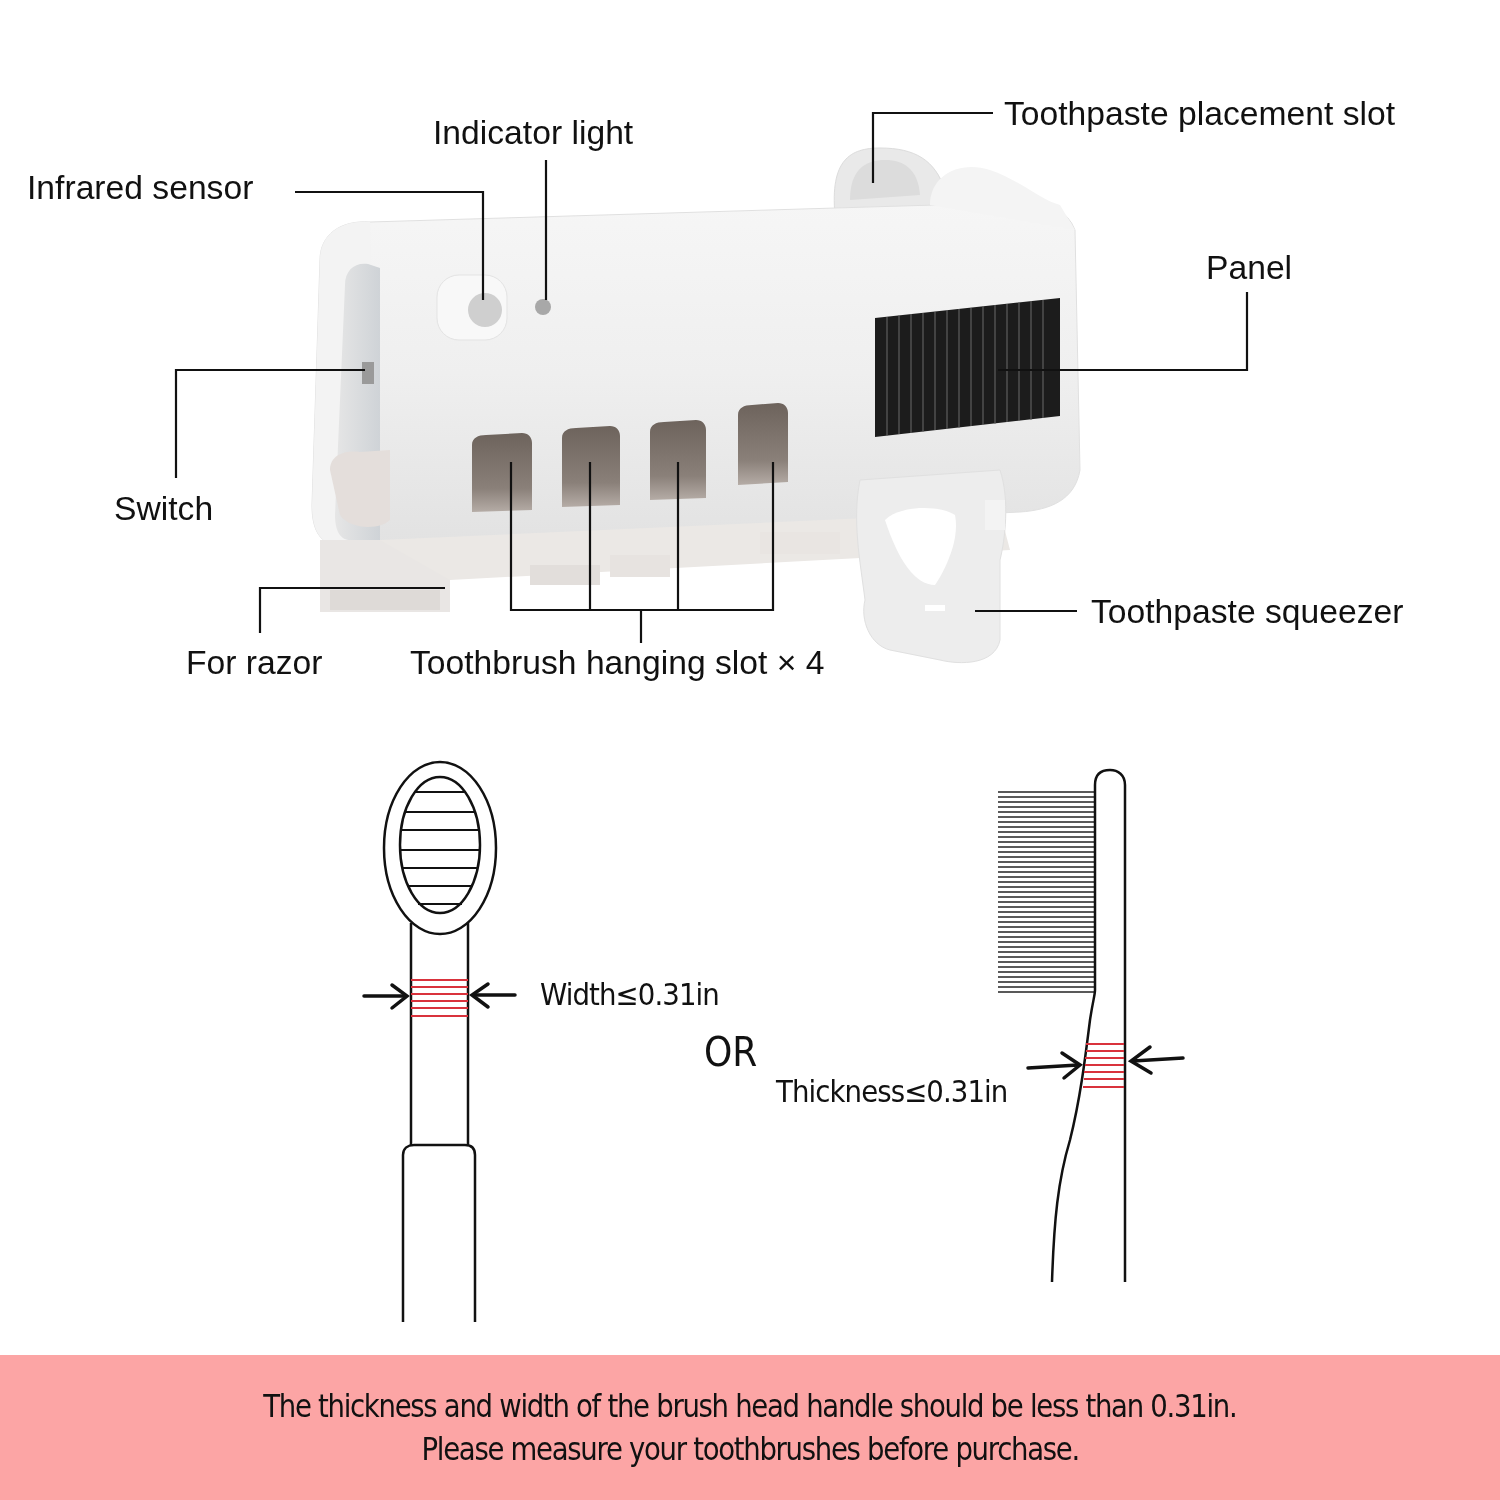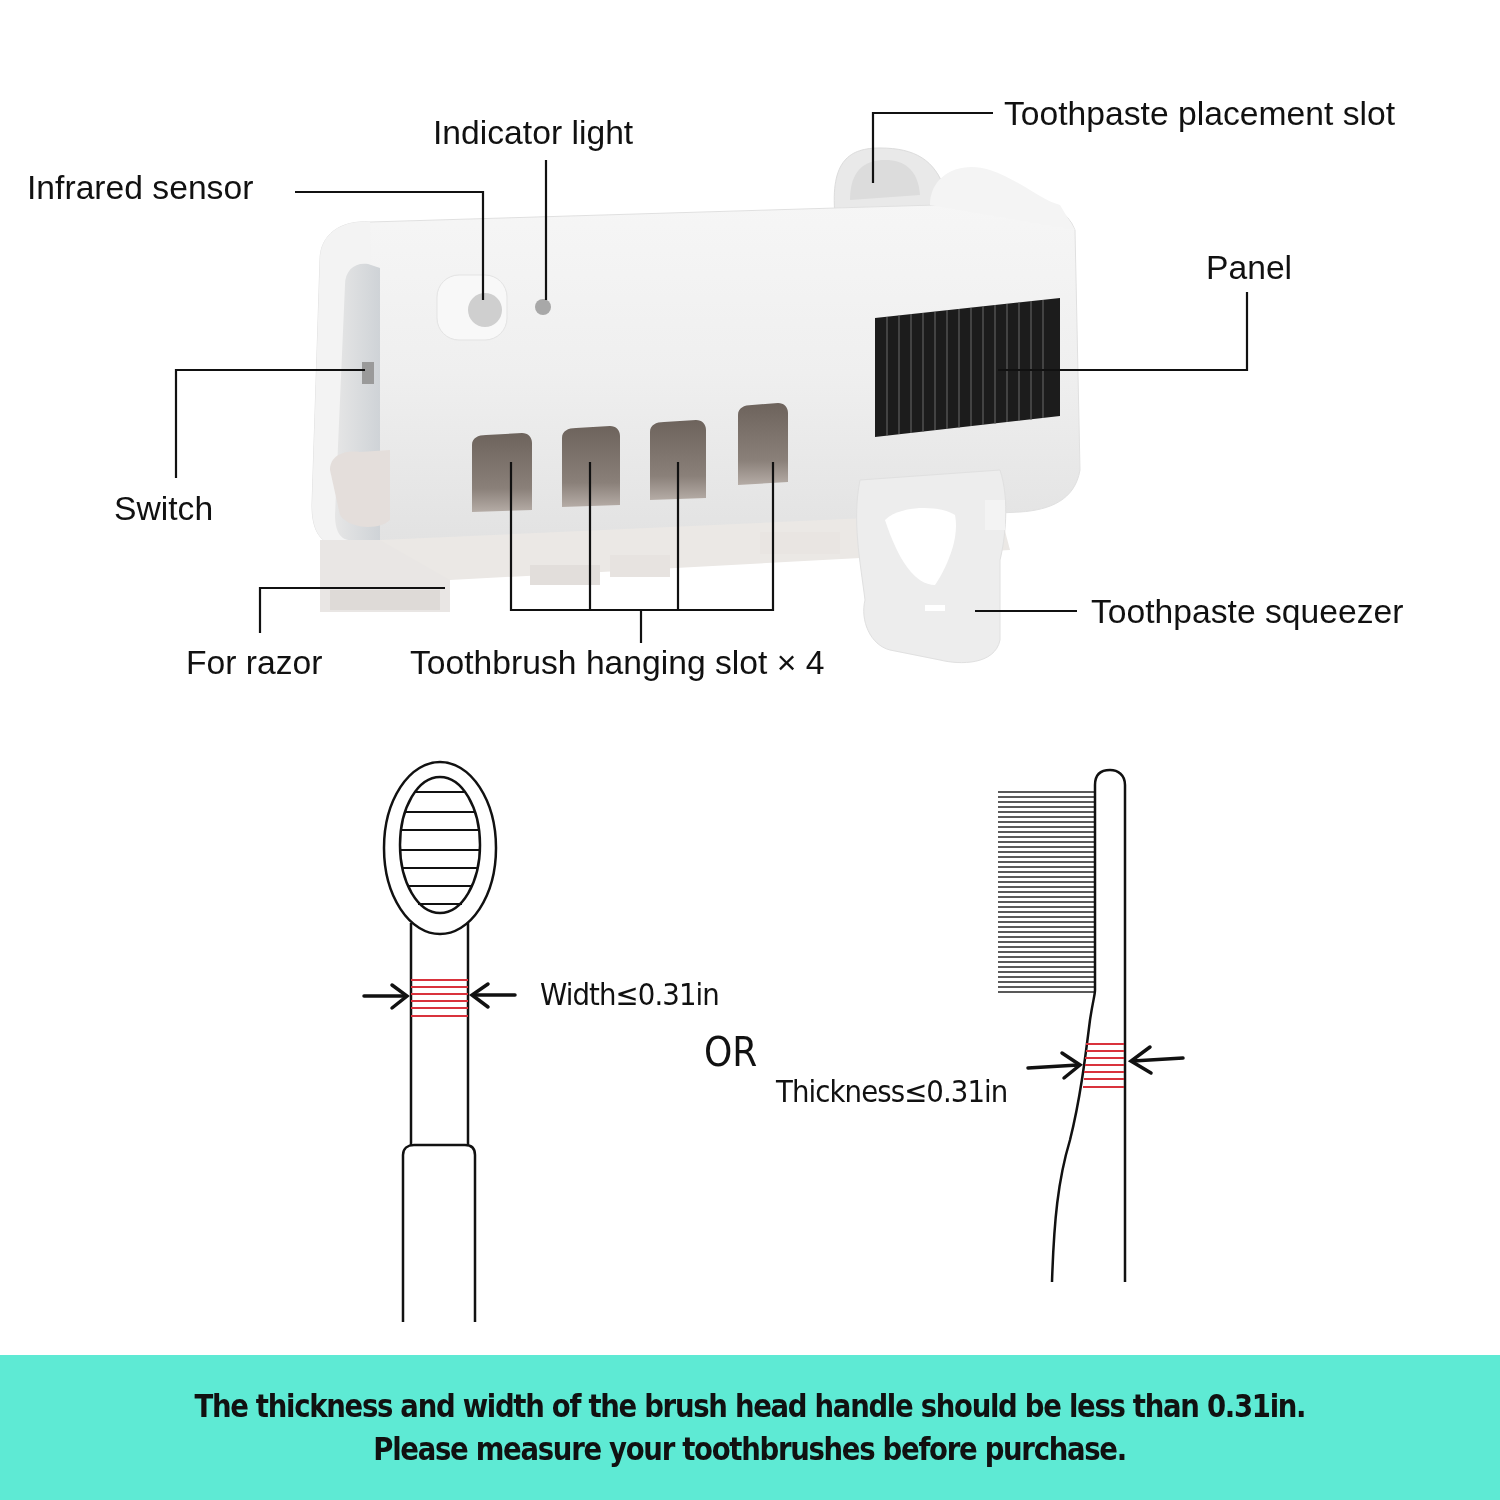--- a/index.html
+++ b/index.html
@@ -33,24 +33,23 @@
     color: #111;
     line-height: 1;
     transform: scaleX(0.9);
     transform-origin: left top;
   }
   svg.layer { position: absolute; left: 0; top: 0; }
   .footer {
     position: absolute;
     left: 0; top: 1355px;
     width: 1500px; height: 145px;
-    background: #5eead4;
+    background: #fca5a5;
     display: flex; flex-direction: column; align-items: center; justify-content: center;
     gap: 4px;
-    font-weight: bold;
   }
   .footer-line {
     font-family: "DejaVu Sans", sans-serif;
     font-size: 32px;
     color: #111;
     letter-spacing: -1.5px;
     transform: scaleX(0.86);
     white-space: nowrap;
     line-height: 1.2;
   }

